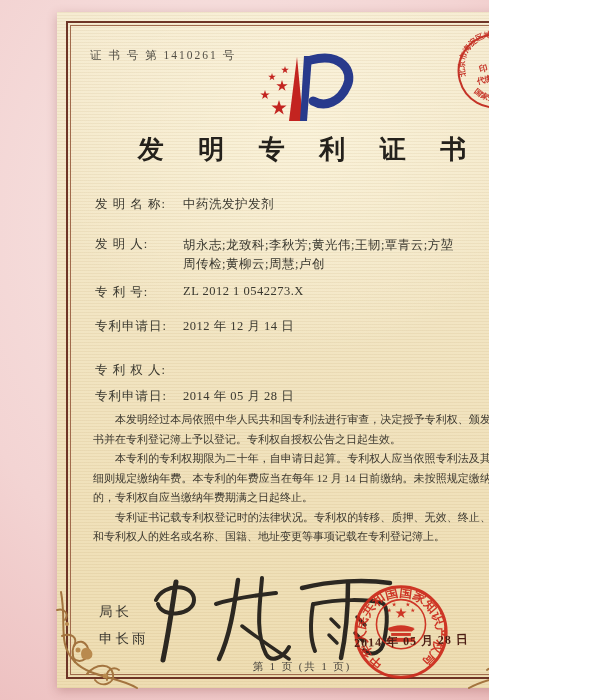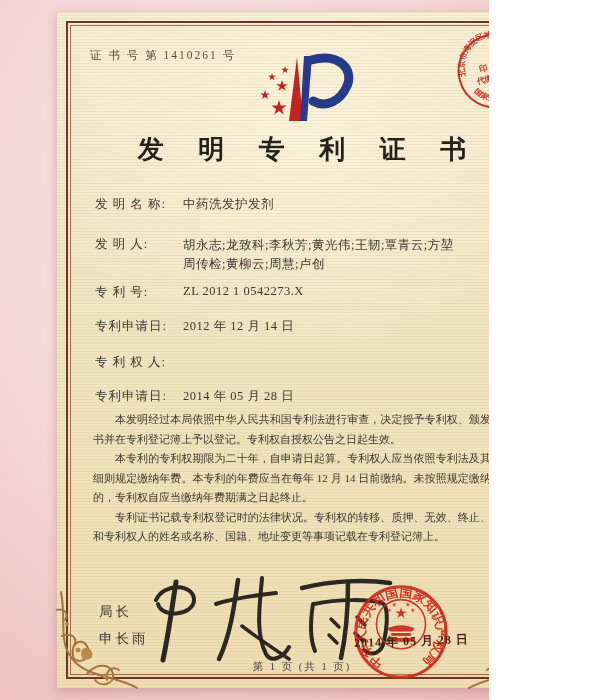--- a/index.html
+++ b/index.html
@@ -17,21 +17,21 @@
   .cert-number{position:absolute;left:33px;top:36px;font-size:11.5px;letter-spacing:2px;color:#514e45;}
   .logo{position:absolute;left:186px;top:33px;width:112px;height:90px;}
   .tax-seal{position:absolute;left:394px;top:15px;width:88px;height:88px;opacity:0.92;}
   .title{position:absolute;left:0;top:120px;width:100%;text-align:center;font-size:26px;font-weight:bold;
     letter-spacing:14px;text-indent:14px;color:#24211c;}
   .fields{position:absolute;left:38px;top:0;width:430px;font-size:12.5px;color:#3a382f;}
   .frow{position:absolute;left:0;display:flex;align-items:flex-start;}
   .frow .flabel{width:88px;flex:0 0 88px;letter-spacing:1px;}
   .frow .fvalue{flex:1;letter-spacing:0.5px;}
   .fvalue.multiline{white-space:pre-line;line-height:19px;}
-  .r0{top:184px;} .r1{top:224px;} .r2{top:272px;} .r3{top:306px;} .r4{top:342px;} .r5{top:376px;}
+  .r0{top:184px;} .r1{top:224px;} .r2{top:272px;} .r3{top:306px;} .r4{top:350px;} .r5{top:376px;}
   .paras{position:absolute;left:36px;top:398px;width:420px;font-size:11px;line-height:19.5px;
     color:#3c382f;text-align:justify;}
   .paras p{margin:0;text-indent:2em;}
   .sign-block{position:absolute;left:42px;top:578px;font-size:13.5px;letter-spacing:3px;color:#38352e;line-height:27px;margin-top:8px;}
   .signature{position:absolute;left:85px;top:550px;width:255px;height:112px;}
   .office-seal{position:absolute;left:290px;top:566px;width:108px;height:108px;opacity:0.93;}
   .seal-date{position:absolute;left:297px;top:620px;width:170px;font-size:12px;font-weight:bold;
     letter-spacing:1px;color:#4c1d14;transform:rotate(-2deg);}
   .footer{position:absolute;left:0;top:648px;width:100%;text-align:center;font-size:10.5px;
     letter-spacing:2px;color:#44403a;}

